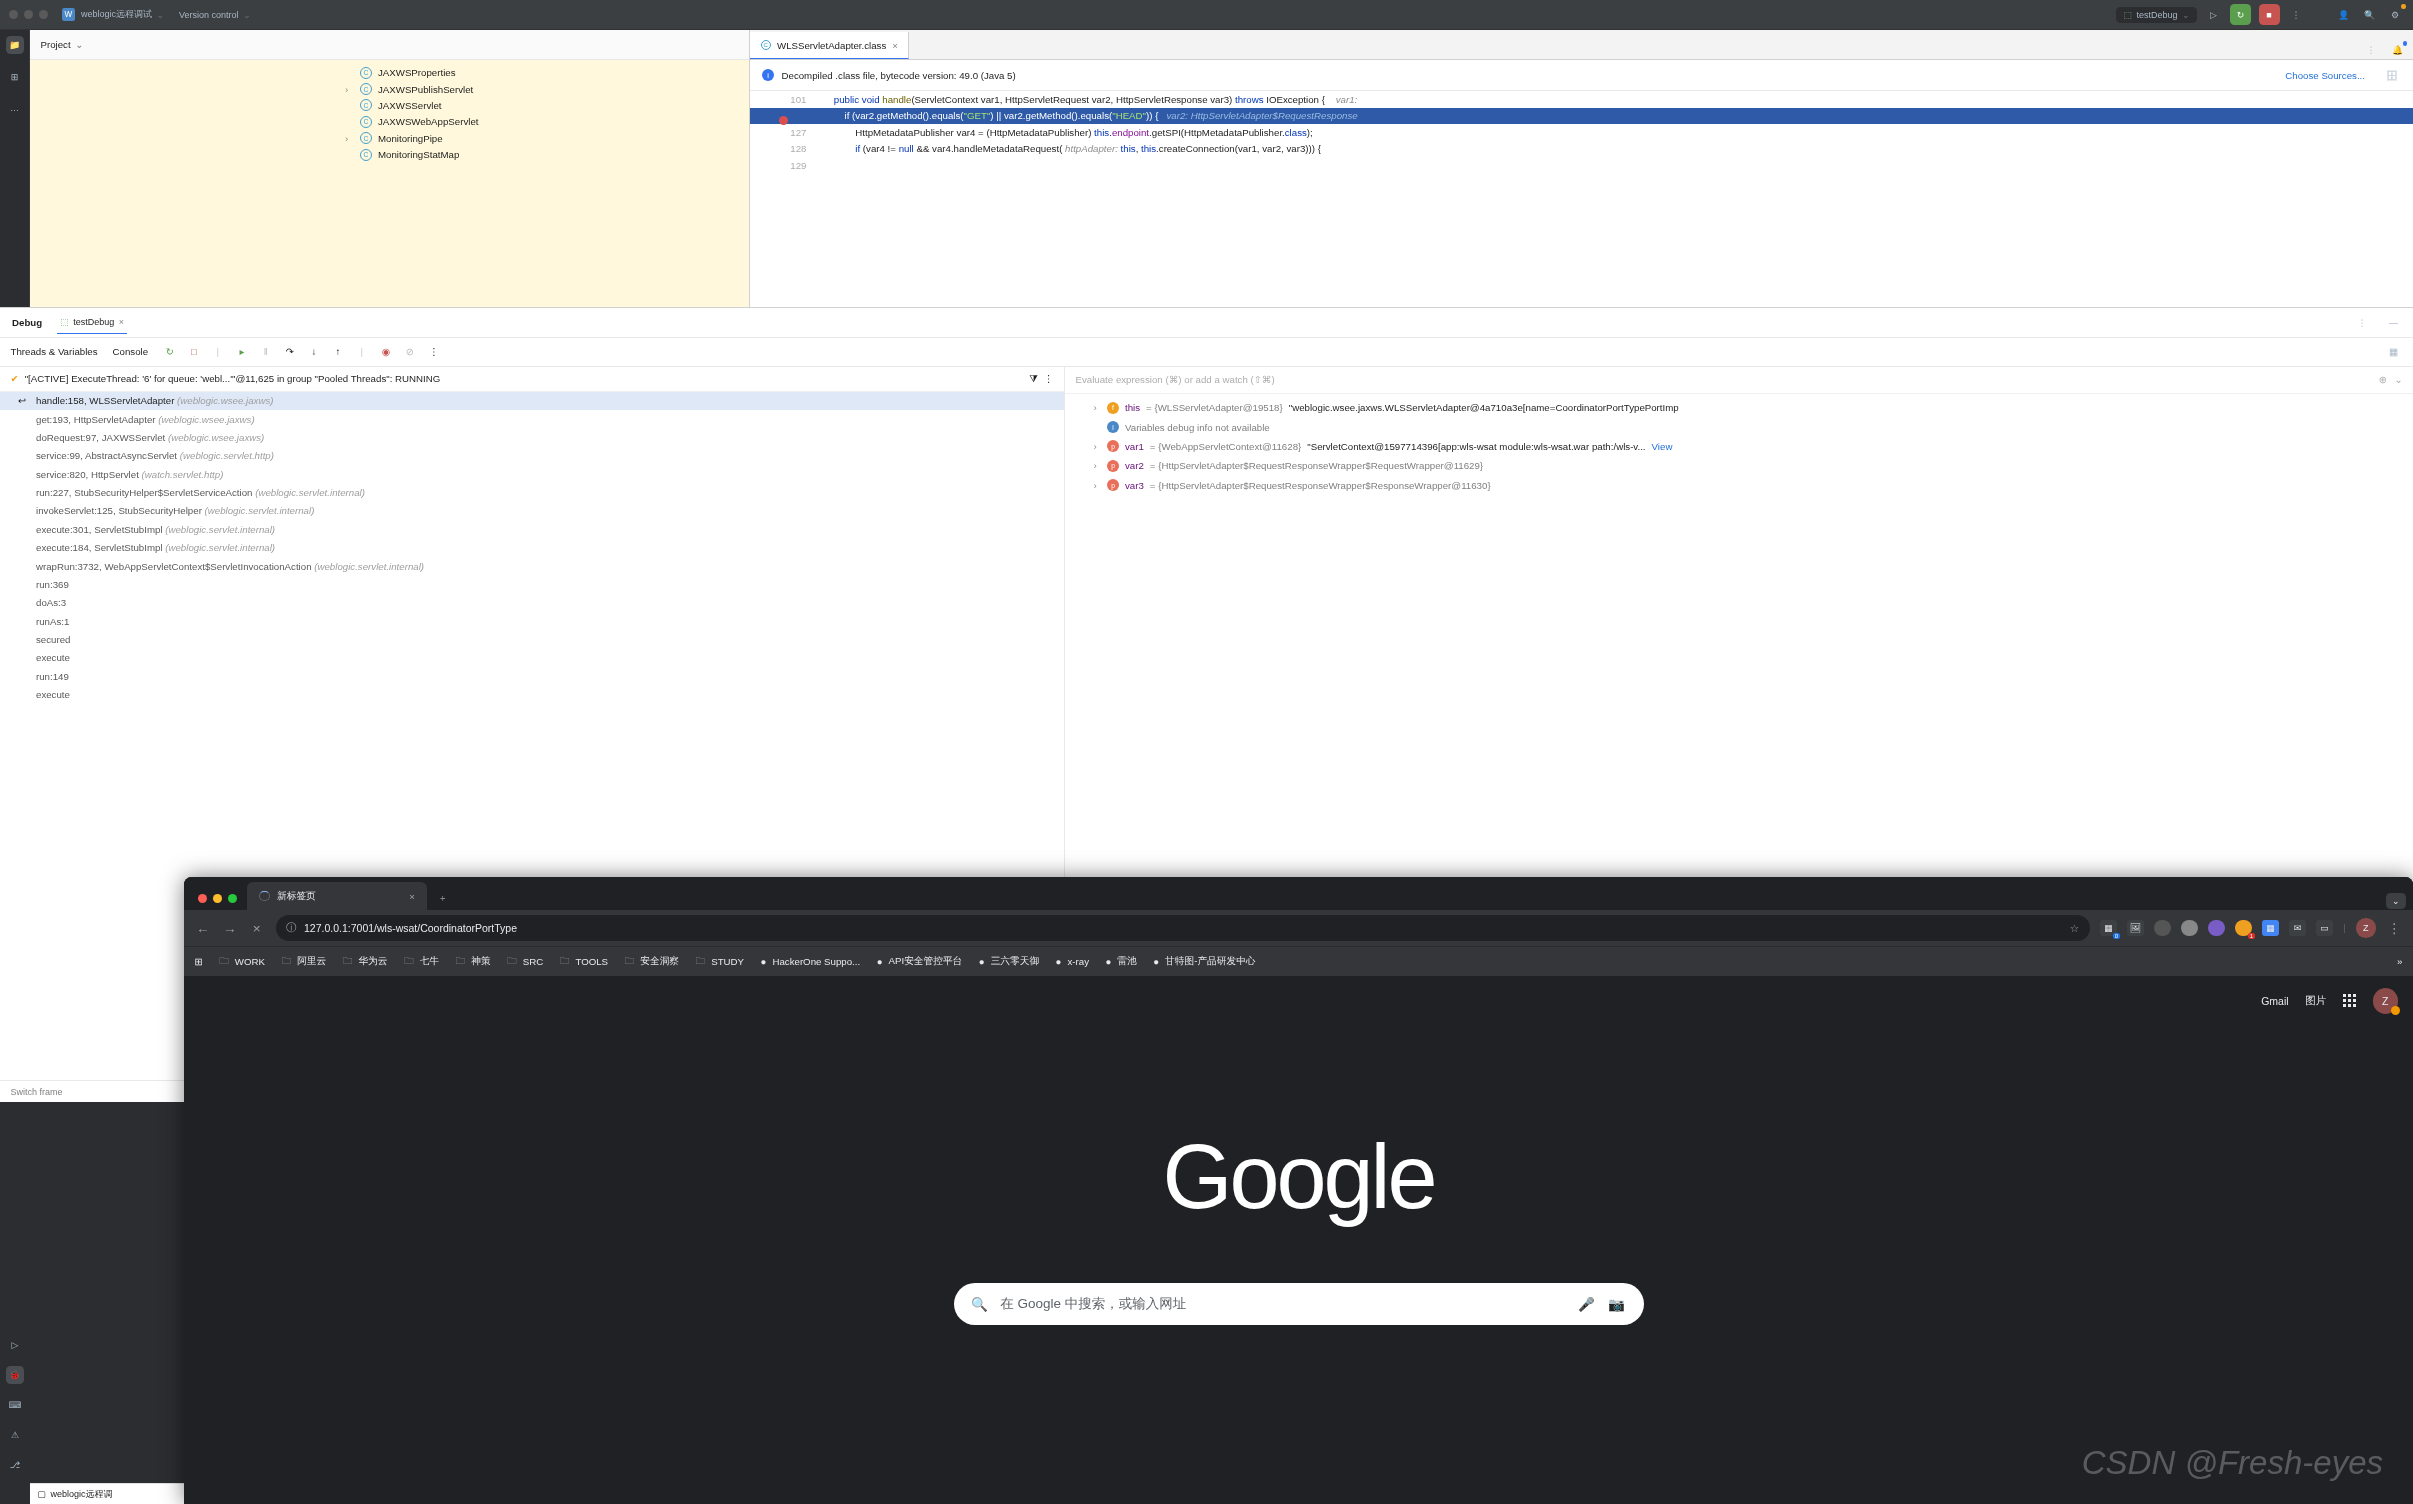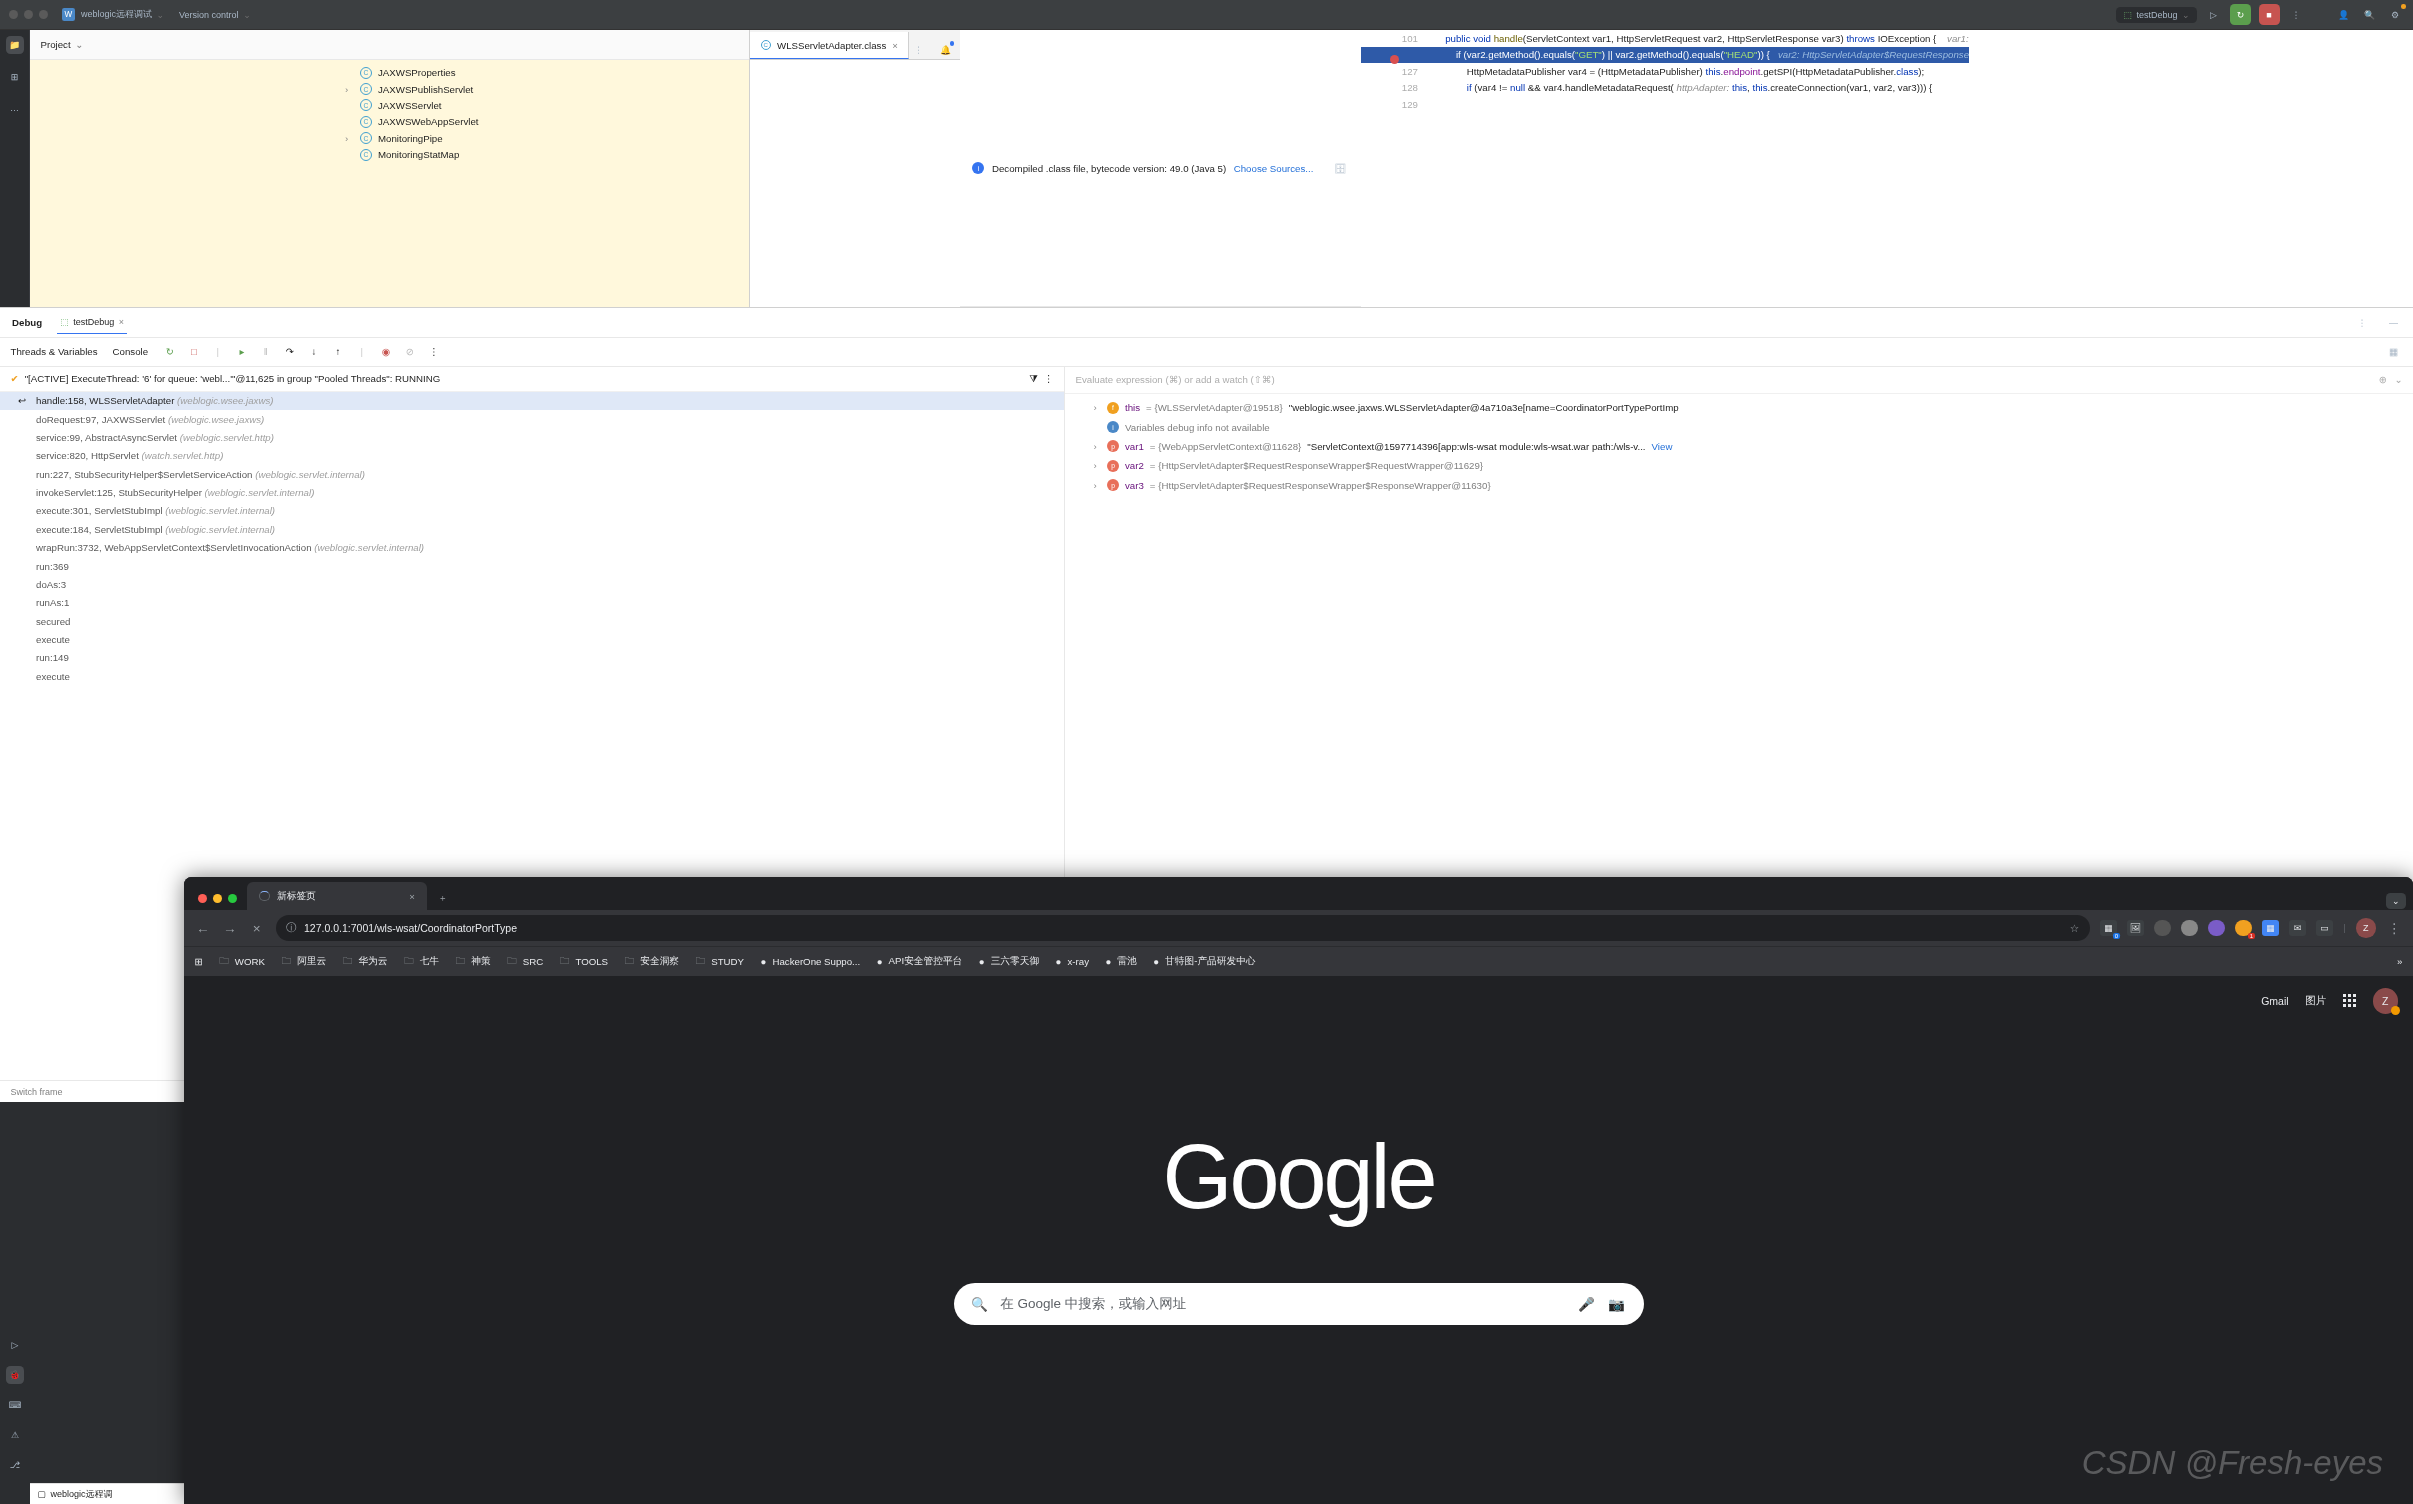--- a/index.html
+++ b/index.html
@@ -22,21 +22,21 @@
 .left-gutter { width:30px; background:#2b2d30; border-right:0.7px solid #393b40; display:flex; flex-direction:column; align-items:center; padding-top:6px; gap:13.5px; }
 .left-gutter .active { background:#4a4d51; border-radius:4.5px; padding:3px; }
 
 .project-panel { width:720px; background:#fafafa; color:#1e1e1e; display:flex; flex-direction:column; border-right:0.7px solid #d0d0d0; }
 .project-hdr { height:30px; display:flex; align-items:center; padding:0 10.5px; font-size:9.7px; font-weight:500; border-bottom:0.7px solid #e8e8e8; }
 .tree { flex:1; background:#fff8dc; padding:4.5px 0; overflow:hidden; }
 .tree-item { display:flex; align-items:center; padding:2.2px 0 2.2px 315px; font-size:9.7px; color:#1e1e1e; gap:6px; }
 .tree-item .chev { width:9px; color:#888; }
 .tree-item .ficon { width:12px; height:12px; border:1.1px solid #40a0d0; border-radius:50%; display:flex; align-items:center; justify-content:center; font-size:6.7px; color:#40a0d0; }
 
-.editor-area { flex:1; background:#fff; display:flex; flex-direction:row; }
+.editor-area { flex:1; background:#fff; display:flex; flex-direction:column; }
 .editor-tabs { height:30px; display:flex; align-items:flex-end; background:#f3f3f3; border-bottom:0.7px solid #d0d0d0; }
 .editor-tab { padding:7.5px 10.5px; background:#fff; border-right:0.7px solid #d0d0d0; display:flex; align-items:center; gap:6px; font-size:9.7px; color:#1e1e1e; border-bottom:1.5px solid #3574f0; }
 .editor-tab .ficon { width:10.5px; height:10.5px; border:1.1px solid #40a0d0; border-radius:50%; display:flex; align-items:center; justify-content:center; font-size:6px; color:#40a0d0; }
 .notice { padding:6px 12px; background:#fff; border-bottom:0.7px solid #e8e8e8; display:flex; align-items:center; gap:7.5px; font-size:9.7px; color:#1e1e1e; }
 .notice .info-i { width:12px; height:12px; background:#3574f0; border-radius:50%; color:#fff; font-size:7.5px; display:flex; align-items:center; justify-content:center; }
 .notice .link { margin-left:auto; color:#2470d8; cursor:pointer; }
 .code { font-family:"JetBrains Mono",Menlo,monospace; font-size:9.7px; background:#fff; color:#1e1e1e; position:relative; }
 .code-line { display:flex; height:16.5px; align-items:center; }
 .gutter { width:67px; text-align:right; padding-right:10.5px; color:#adadad; position:relative; flex-shrink:0; }
 .bp { position:absolute; left:28.5px; width:9px; height:9px; background:#d94f4f; border-radius:50%; }
@@ -283,20 +283,21 @@
   <div class="debug-body">
     <div class="frames">
       <div class="thread-row">
         <span class="chk">✔</span>
         <span>"[ACTIVE] ExecuteThread: '6' for queue: 'webl...'"@11,625 in group "Pooled Threads": RUNNING</span>
         <span style="margin-left:auto">⧩</span>
         <span>⋮</span>
       </div>
       <div class="frame-list" id="frames">
           <div class="frame cur" style="position: relative;"><span style="position:absolute;left:18px">↩</span>handle:158, WLSServletAdapter <span class="loc">(weblogic.wsee.jaxws)</span></div>
+          <div class="frame" style="position: relative;">get:193, HttpServletAdapter <span class="loc">(weblogic.wsee.jaxws)</span></div>
           <div class="frame" style="position: relative;">doRequest:97, JAXWSServlet <span class="loc">(weblogic.wsee.jaxws)</span></div>
           <div class="frame" style="position: relative;">service:99, AbstractAsyncServlet <span class="loc">(weblogic.servlet.http)</span></div>
           <div class="frame" style="position: relative;">service:820, HttpServlet <span class="loc">(watch.servlet.http)</span></div>
           <div class="frame" style="position: relative;">run:227, StubSecurityHelper$ServletServiceAction <span class="loc">(weblogic.servlet.internal)</span></div>
           <div class="frame" style="position: relative;">invokeServlet:125, StubSecurityHelper <span class="loc">(weblogic.servlet.internal)</span></div>
           <div class="frame" style="position: relative;">execute:301, ServletStubImpl <span class="loc">(weblogic.servlet.internal)</span></div>
           <div class="frame" style="position: relative;">execute:184, ServletStubImpl <span class="loc">(weblogic.servlet.internal)</span></div>
           <div class="frame" style="position: relative;">wrapRun:3732, WebAppServletContext$ServletInvocationAction <span class="loc">(weblogic.servlet.internal)</span></div>
           <div class="frame" style="position: relative;">run:369 <span class="loc"></span></div>
           <div class="frame" style="position: relative;">doAs:3 <span class="loc"></span></div>

